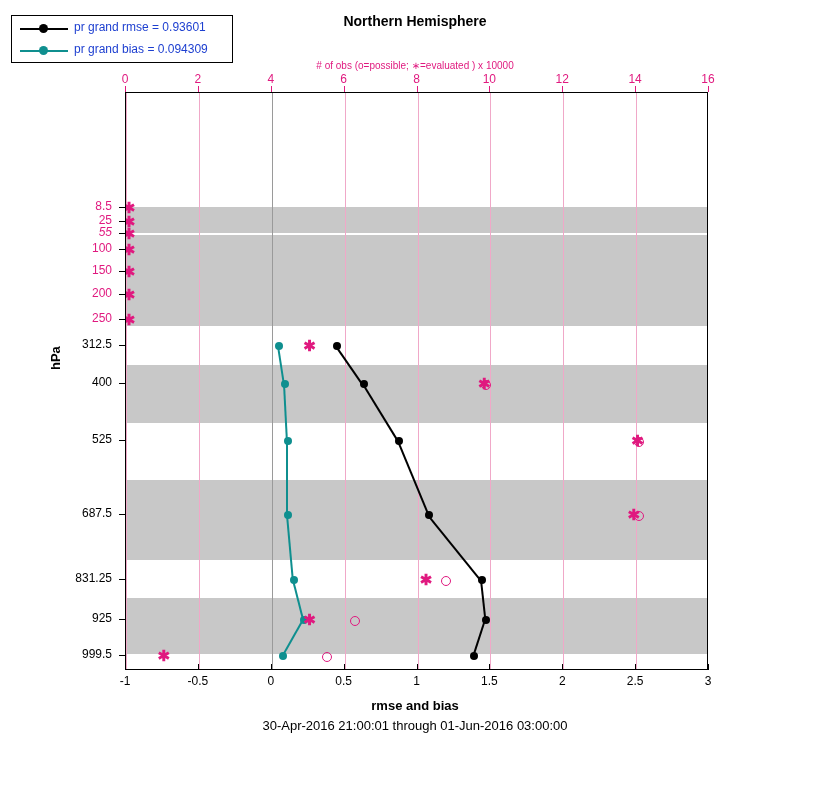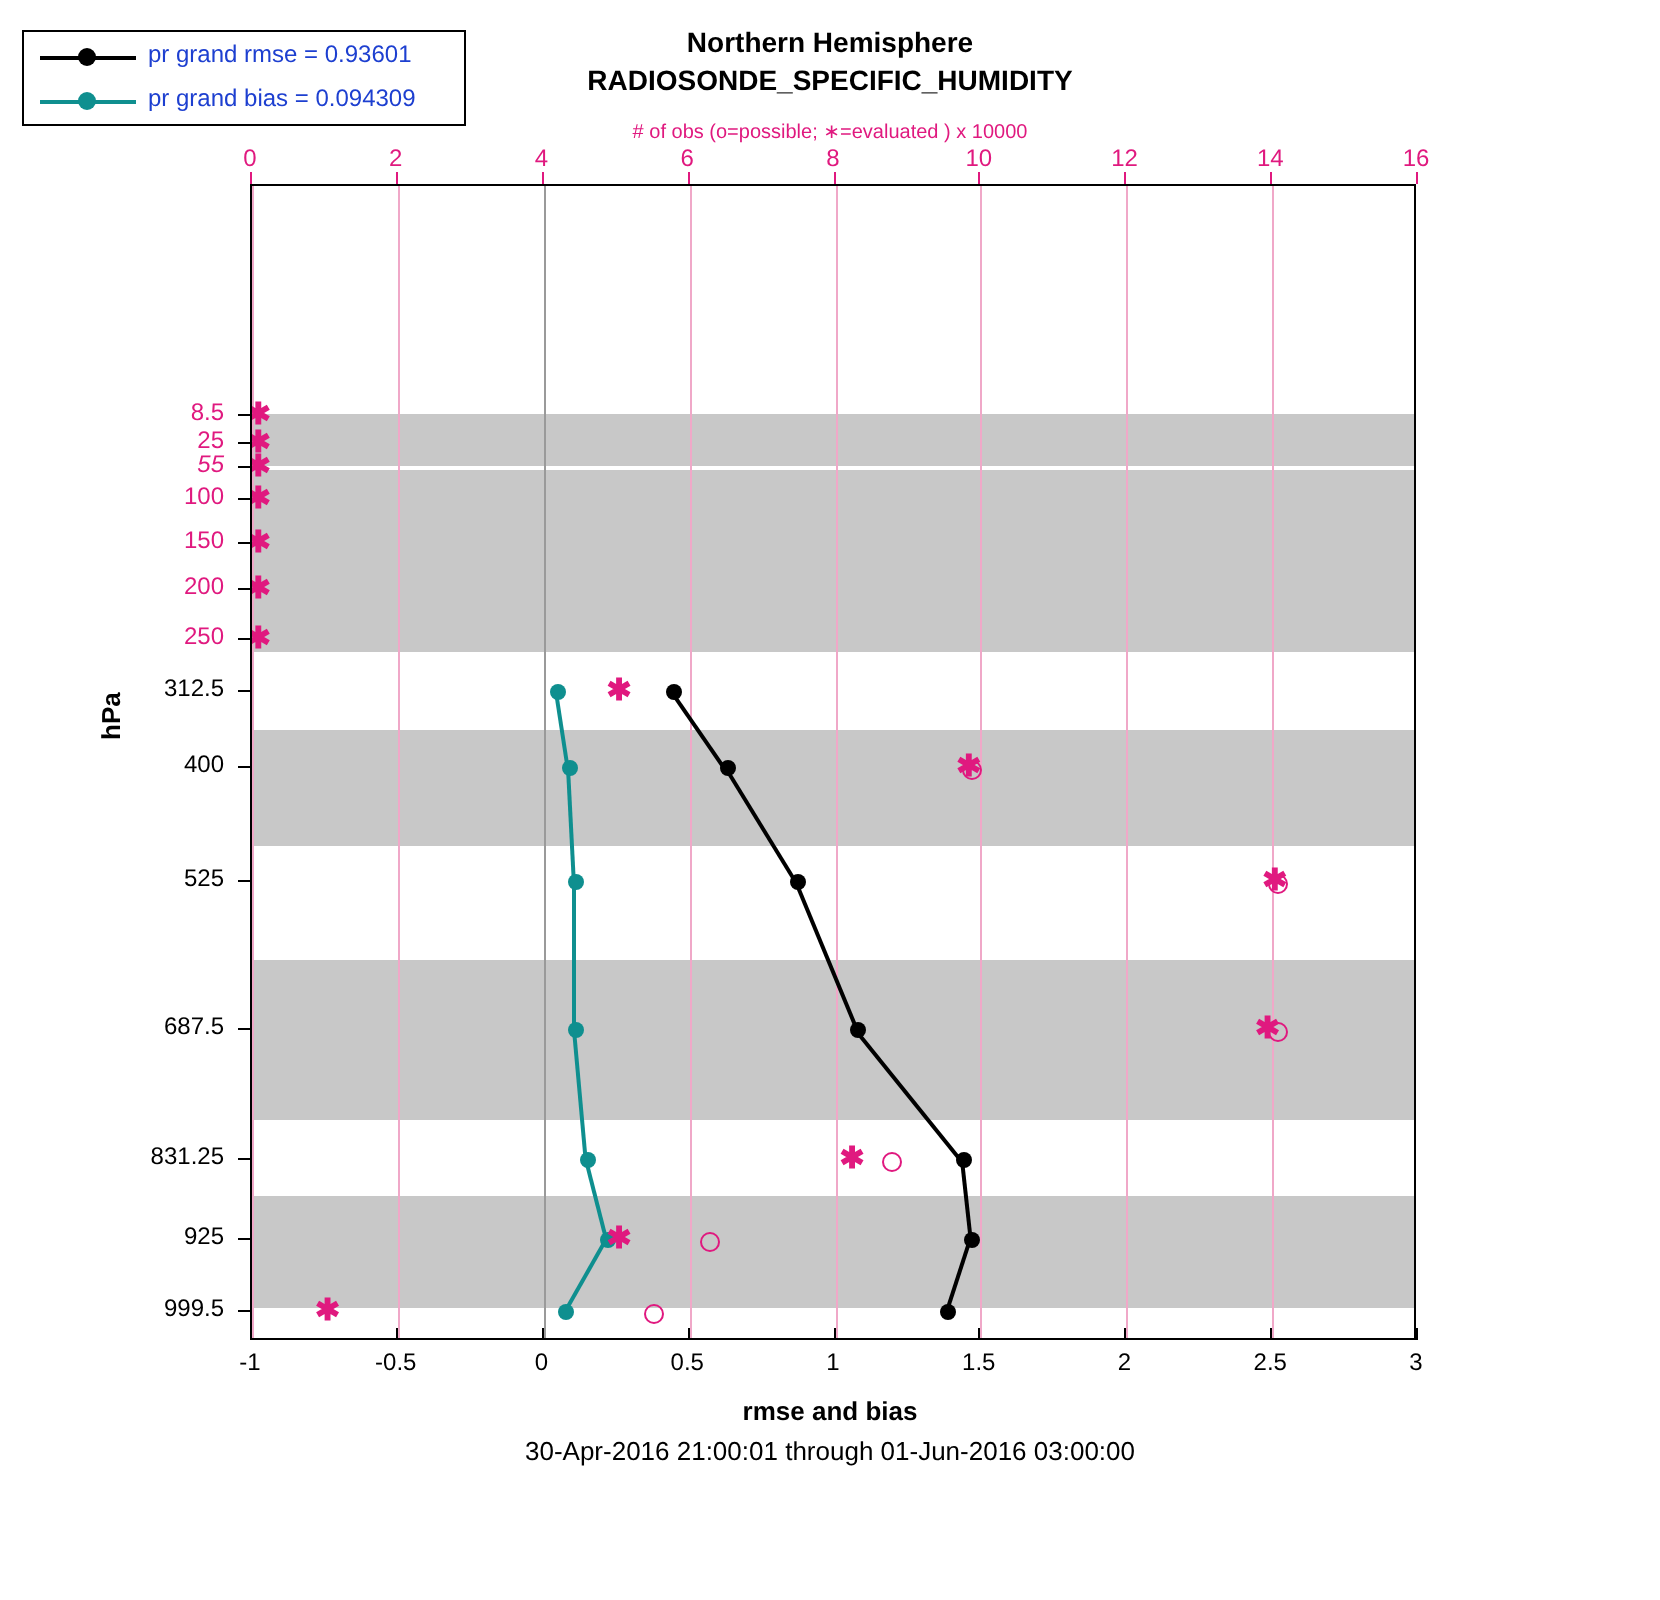--- a/index.html
+++ b/index.html
@@ -76,21 +76,20 @@
   .star{position:absolute;font-size:15px;line-height:15px;color:#e0197f;font-weight:bold;}
   .ocirc{position:absolute;border-radius:50%;border:1.4px solid #e0197f;background:transparent;}
 </style>
 </head>
 <body>
 
 <div id="root">
 
   <div class="title">
     <div>Northern Hemisphere</div>
-    <div>RADIOSONDE_SPECIFIC_HUMIDITY</div>
   </div>
 
   <div class="toplabel"># of obs (o=possible; ∗=evaluated ) x 10000</div>
 
   <div class="axis-title-y">hPa</div>
   <div class="axis-title-x">rmse and bias</div>
   <div class="daterange">30-Apr-2016 21:00:01 through 01-Jun-2016 03:00:00</div>
 
   <div id="plot">
       <div class="band" style="top: 114px; height: 14px;"></div>

